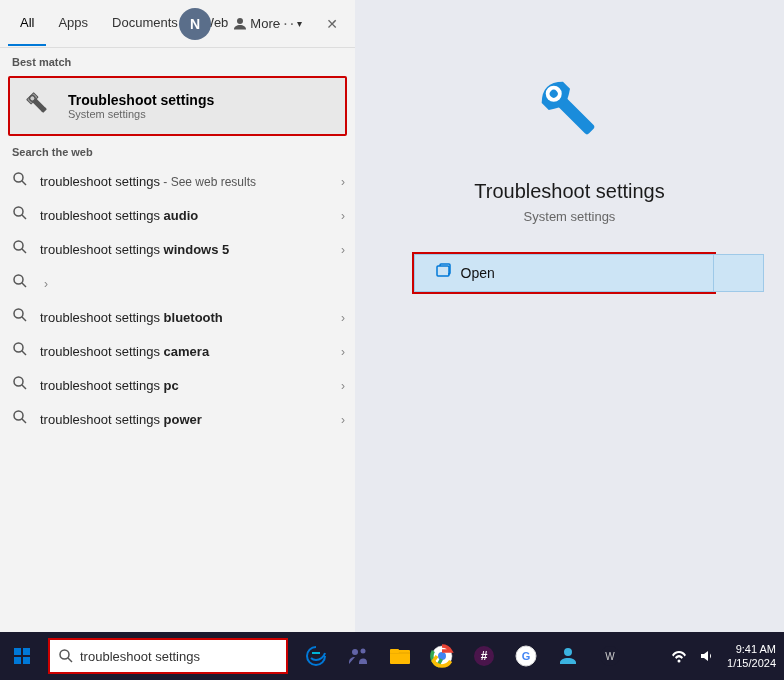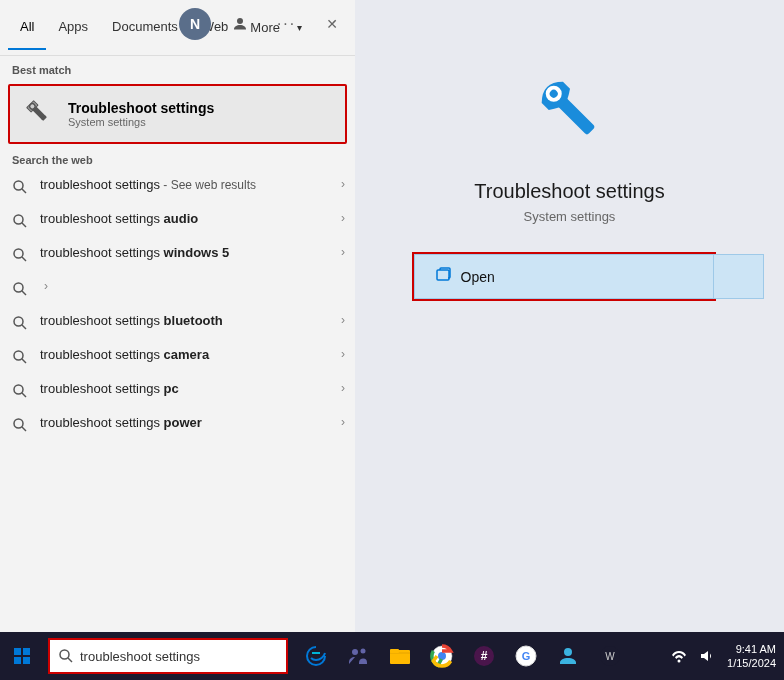--- a/index.html
+++ b/index.html
@@ -24,21 +24,21 @@
       flex-direction: column;
     }
 
     
     .tabs {
       display: flex;
       align-items: center;
       background: #f3f3f3;
       border-bottom: 1px solid #ddd;
       padding: 4px 8px;
-      height: 56px;
+      height: 48px;
       flex-shrink: 0;
     }
     .tab {
       padding: 14px 12px;
       font-size: 13px;
       color: #333;
       cursor: pointer;
       border-bottom: 2px solid transparent;
     }
     .tab.active {
@@ -130,21 +130,21 @@
     
     .web-section-label {
       font-size: 11px;
       font-weight: 600;
       color: #555;
       padding: 10px 12px 4px;
     }
 
     .search-result-item {
       display: flex;
-      align-items: flex-start;
+      align-items: flex-end;
       padding: 7px 10px;
       cursor: pointer;
       border-radius: 2px;
     }
 
     .search-icon-sm {
       width: 20px;
       height: 20px;
       margin-right: 10px;
       flex-shrink: 0;
@@ -197,21 +197,21 @@
     }
     .detail-sub {
       font-size: 13px;
       color: #666;
       margin-bottom: 30px;
     }
 
     .open-btn-container {
       display: flex;
       width: 350px;
-      height: 45px;
+      height: 38px;
       margin-left: 38px;
     }
     .open-btn {
       display: flex;
       align-items: center;
       padding: 0 20px;
       background: #cce4f5;
       border: 1px solid #9ec9e8;
       cursor: pointer;
       font-size: 14px;

